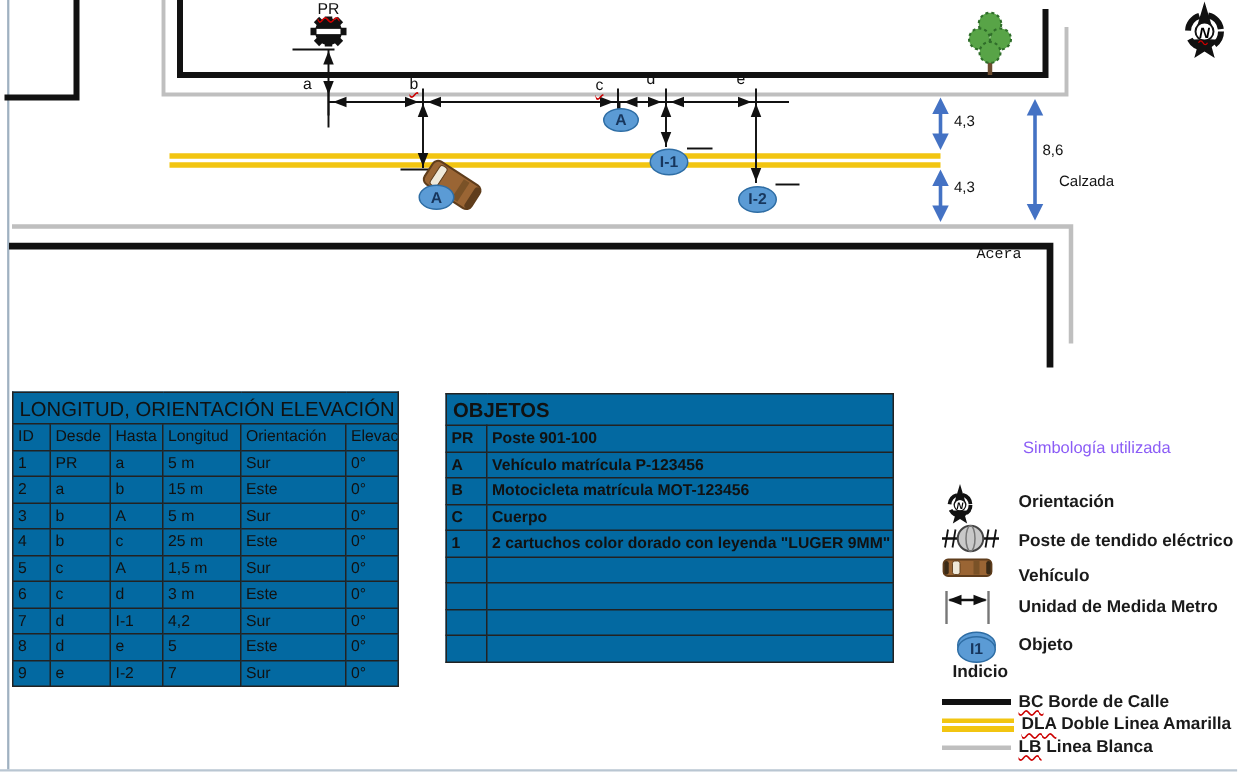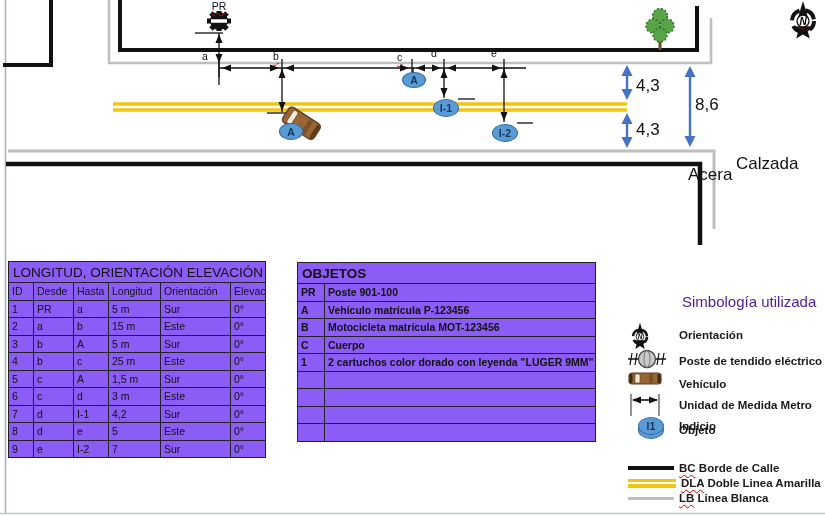--- a/index.html
+++ b/index.html
@@ -1,32 +1,32 @@
 <!DOCTYPE html>
 <html><head>
 <meta charset="utf-8">
 <style>
   html,body{margin:0;padding:0;background:#fff;}
   .page{position:relative;width:825px;height:516px;background:#fff;overflow:hidden;
         font-family:"Liberation Sans","DejaVu Sans",sans-serif;color:#111;}
   svg{position:absolute;left:0;top:0;}
   .lbl{position:absolute;font-size:10.5px;line-height:1;color:#111;white-space:nowrap;}
-  .lbl.big{font-size:17px;}
+  .lbl.big{font-size:10px;}
   .sq{text-decoration-line:underline;text-decoration-style:wavy;text-decoration-color:#c00;
       text-decoration-thickness:1px;text-underline-offset:2px;}
   .marker{position:absolute;background:#5B9BD5;border:1.5px solid #2E6DA4;border-radius:50%;
       display:flex;align-items:center;justify-content:center;font-weight:bold;
       font-size:10.5px;color:#17365D;box-sizing:border-box;}
   
-  table{border-collapse:collapse;position:absolute;table-layout:fixed;background:#8b5cf6;}
+  table{border-collapse:collapse;position:absolute;table-layout:fixed;background:#0369a1;}
   td{border:1px solid #222;font-size:10.5px;padding:1px 3px;height:14.5px;overflow:hidden;
      white-space:nowrap;vertical-align:middle;}
   td.title{font-size:13.5px;height:18px;padding:1px 4px;}
   
-  .legend-title{position:absolute;font-size:15px;color:#4c1d95;}
+  .legend-title{position:absolute;font-size:11px;color:#8b5cf6;}
   .legend-row{position:absolute;display:flex;align-items:center;height:26px;}
   .legend-icon{width:46px;display:flex;align-items:center;justify-content:center;flex:none;}
   .legend-label{font-size:11.5px;font-weight:bold;color:#1a1a1a;white-space:nowrap;margin-left:5px;}
   .lmarker{width:26px;height:18px;background:#5B9BD5;border:1.5px solid #2E6DA4;border-radius:50%;
       display:flex;align-items:center;justify-content:center;font-weight:bold;font-size:10.5px;
       color:#17365D;box-sizing:border-box;}
   .swatch-black{width:46px;height:4px;background:#111;}
   .swatch-gray{width:46px;height:3px;background:#BFBFBF;}
   .swatch-yellow{width:48px;}
   .swatch-yellow div{height:3.5px;background:#F2C511;}
@@ -142,22 +142,22 @@
 
   <div class="lbl sq" style="left:208px;top:1px;width:22px;text-align:center;">PR</div>
   <div class="lbl" style="left:202px;top:51px;">a</div>
   <div class="lbl sq" style="left:273px;top:51px;">b</div>
   <div class="lbl sq" style="left:397px;top:52px;">c</div>
   <div class="lbl" style="left:431px;top:48px;">d</div>
   <div class="lbl" style="left:491px;top:48px;">e</div>
   <div class="lbl big" style="left:636px;top:77px;">4,3</div>
   <div class="lbl big" style="left:636px;top:121px;">4,3</div>
   <div class="lbl big" style="left:695px;top:96px;">8,6</div>
-  <div class="lbl big" style="left:736px;top:117px;margin-top:38px;">Calzada</div>
-  <div class="lbl big" style="left:688px;top:166px;">Acera</div>
+  <div class="lbl big" style="left:706px;top:117px;">Calzada</div>
+  <div class="lbl big" style="left:651px;top:166px;font-family:Liberation Mono, monospace;">Acera</div>
 
   <div class="marker" style="left:402px;top:72px;width:24px;height:16px;">A</div>
   <div class="marker" style="left:279px;top:123px;width:24px;height:17px;">A</div>
   <div class="marker" style="left:433px;top:99px;width:26px;height:18px;">I-1</div>
   <div class="marker" style="left:492px;top:124px;width:26px;height:18px;">I-2</div>
 
   <table style="left:8px;top:261px;width:257px;">
     <colgroup>
         <col style="width:25px">
         <col style="width:40px">
@@ -359,21 +359,21 @@
     <span class="legend-label">Vehículo</span>
   </div>
 
   <div class="legend-row" style="left:628px;top:417px;">
     <span class="legend-icon">
         <span class="lmarker">A</span>
       </span>
     <span class="legend-label">Objeto</span>
   </div>
 
-  <div class="legend-row" style="left:628px;top:413px;">
+  <div class="legend-row" style="left:628px;top:424px;flex-direction:column;">
     <span class="legend-icon">
         <span class="lmarker">I1</span>
       </span>
     <span class="legend-label">Indicio</span>
   </div>
 
   <div class="legend-row" style="left:628px;top:476px;height:14px;">
     <span class="legend-icon swatch-yellow" style="display:block;">
         <div></div>
         <div></div>

